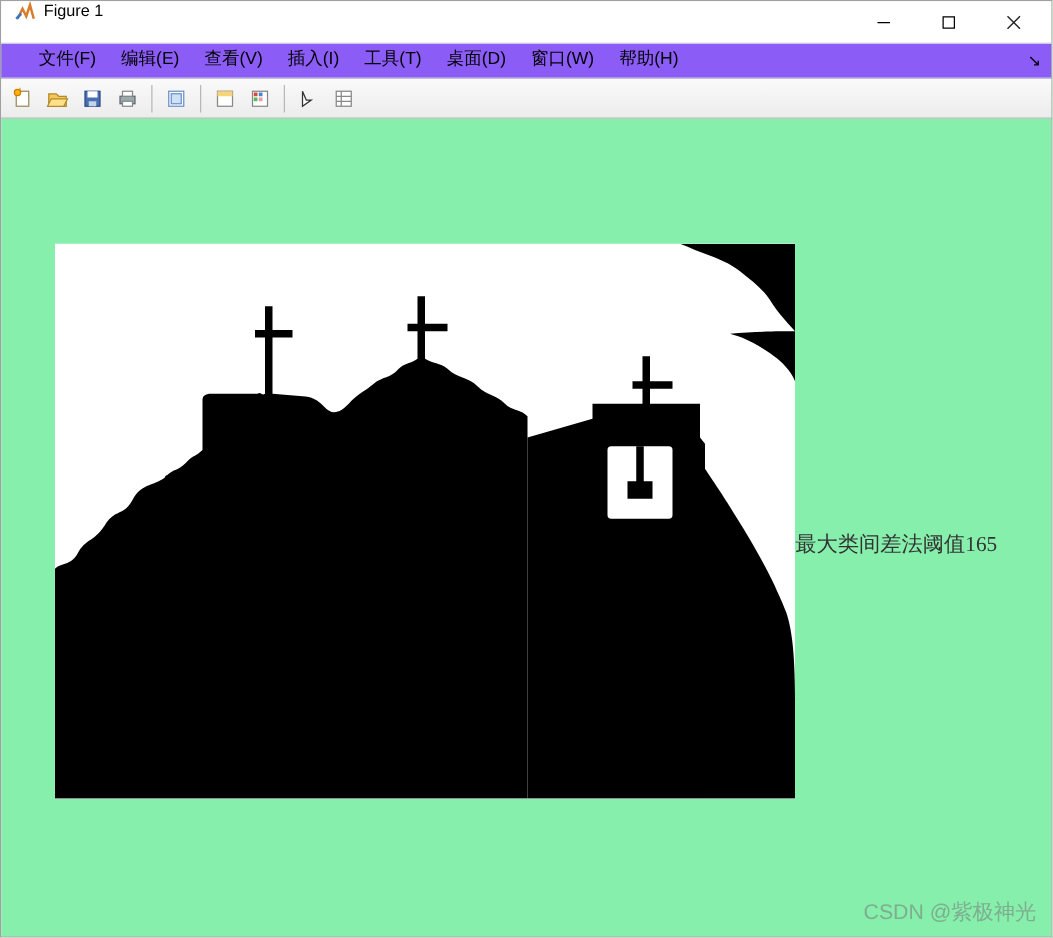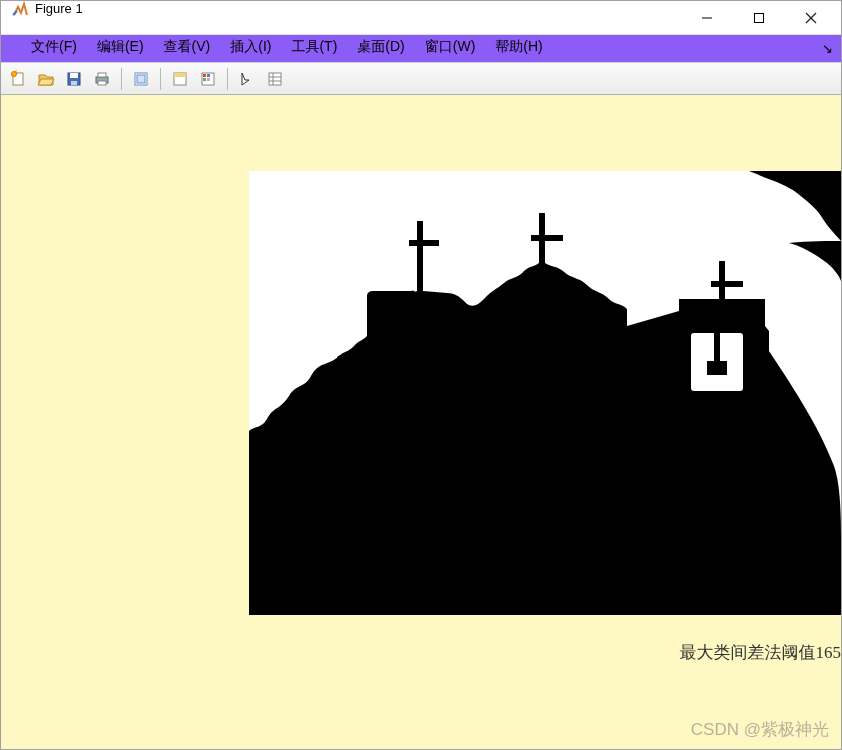--- a/index.html
+++ b/index.html
@@ -94,25 +94,25 @@
       border-radius: 2px;
     }
     .tool-sep {
       width: 1px;
       height: 22px;
       background: #b8b8b8;
       margin: 0 4px;
     }
     .figure-area {
       flex: 1;
-      background: #fef9c3;
+      background: #86efac;
       position: relative;
       display: flex;
-      flex-direction: column;
-      align-items: flex-end;
+      flex-direction: row;
+      align-items: center;
       justify-content: center;
     }
     .axes {
       width: 592px;
       height: 444px;
       background: #fff;
       position: relative;
       overflow: hidden;
       margin-top: -10px;
     }

